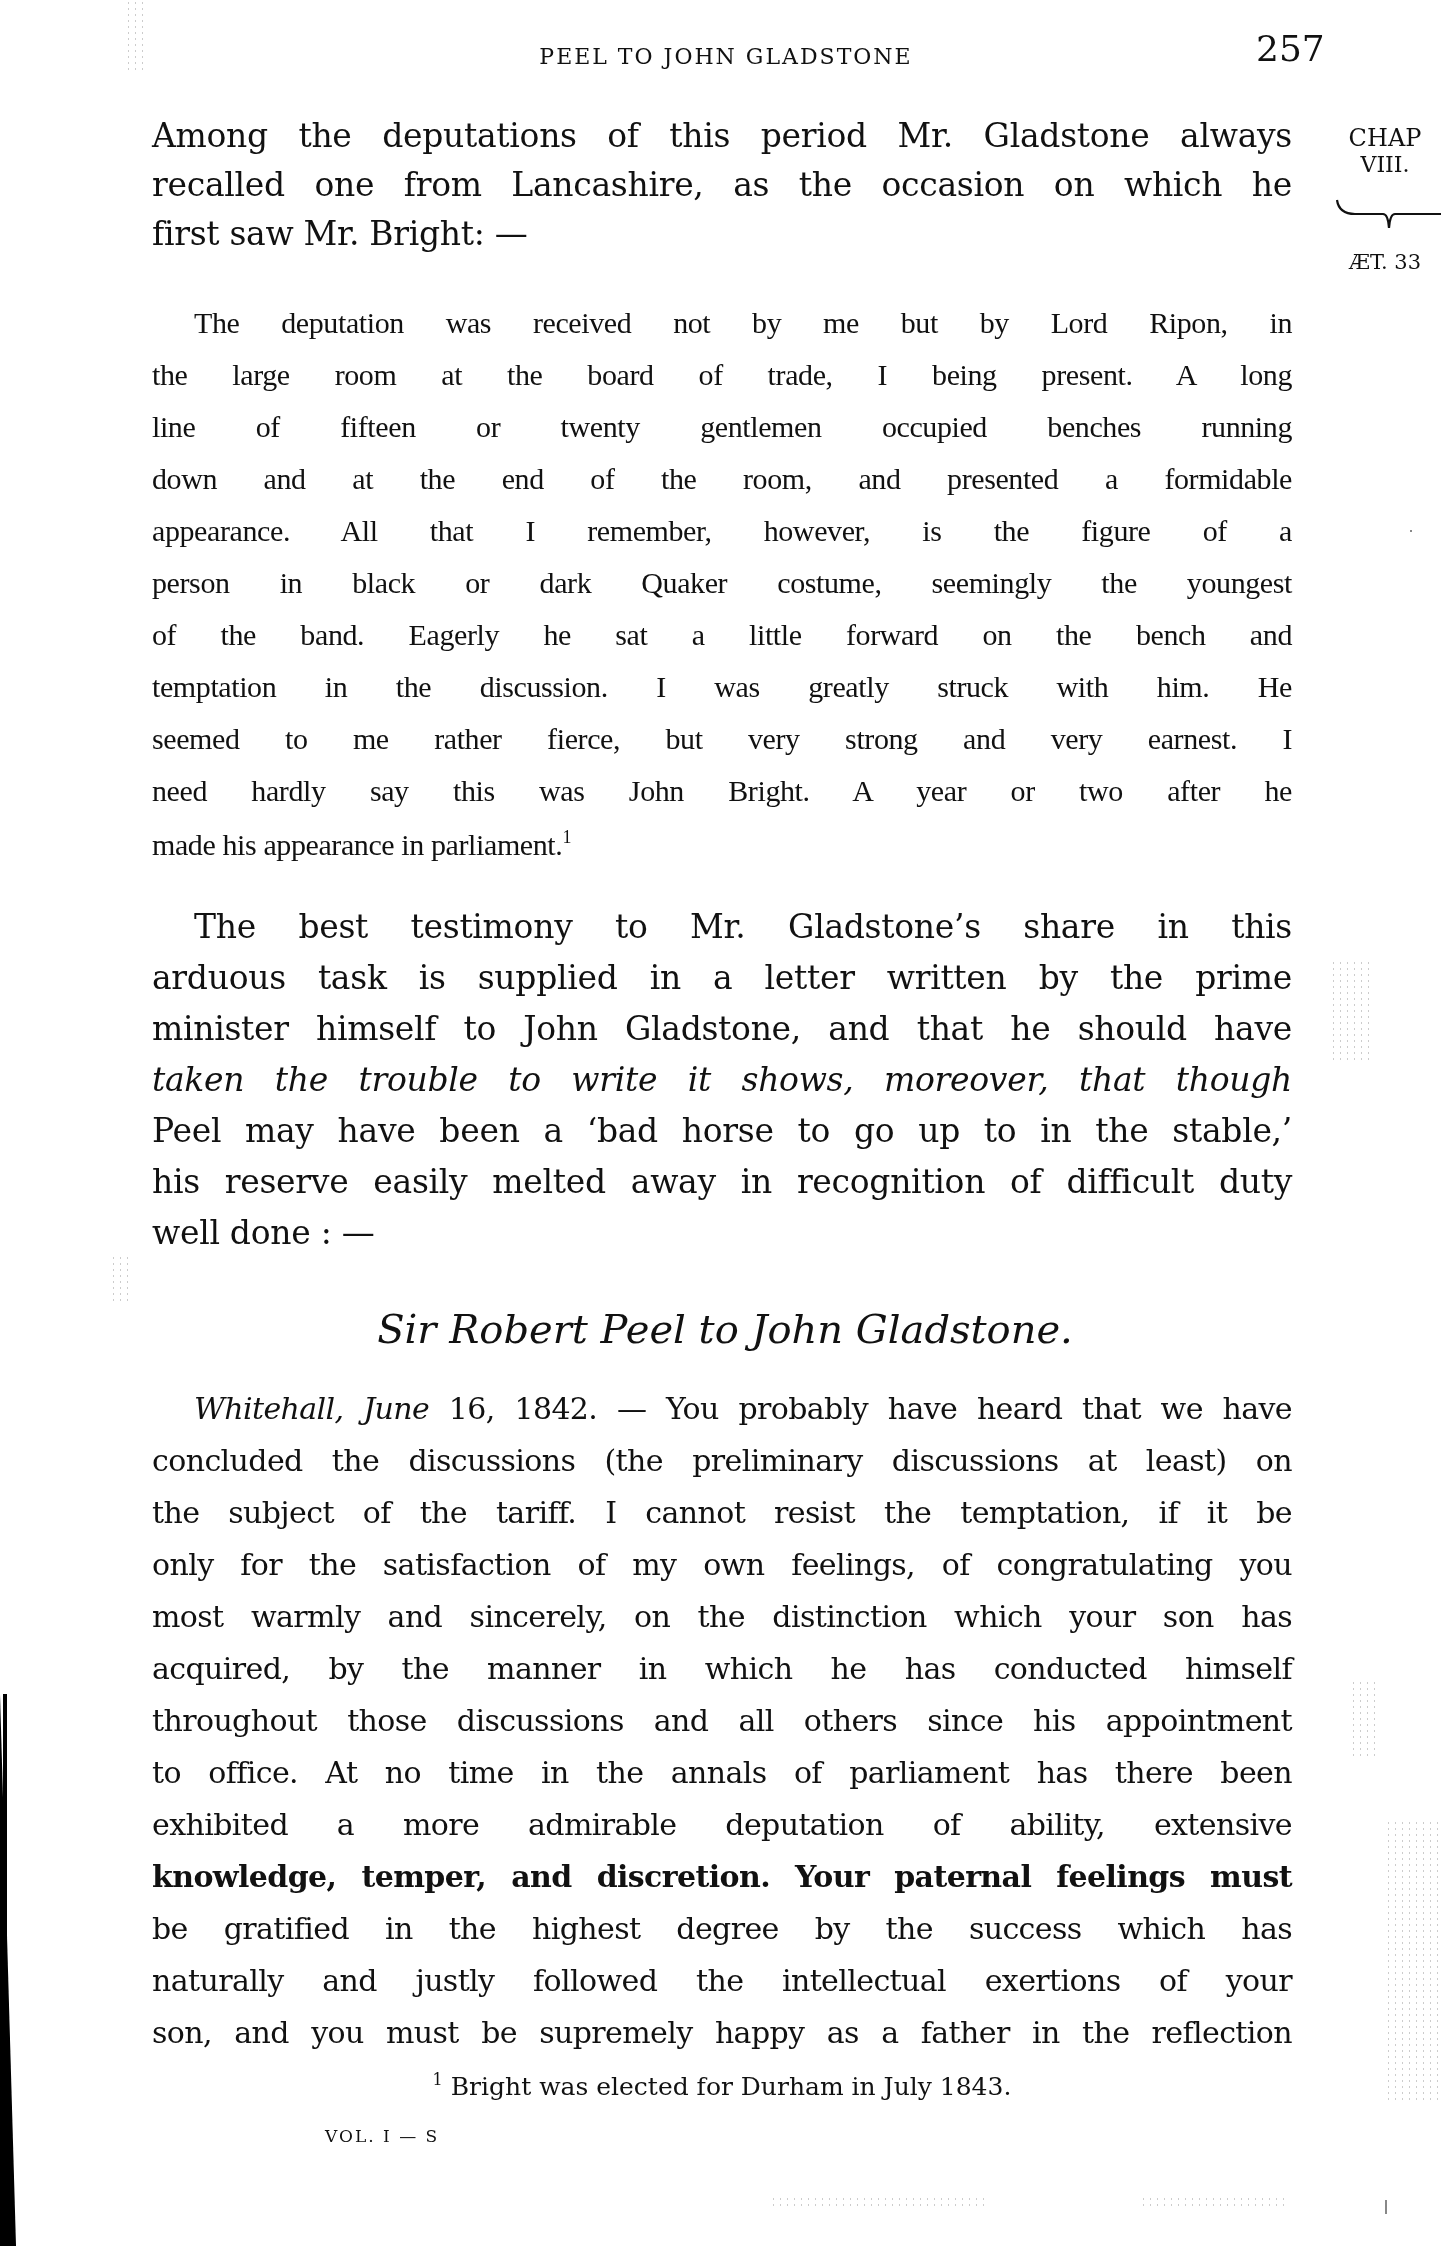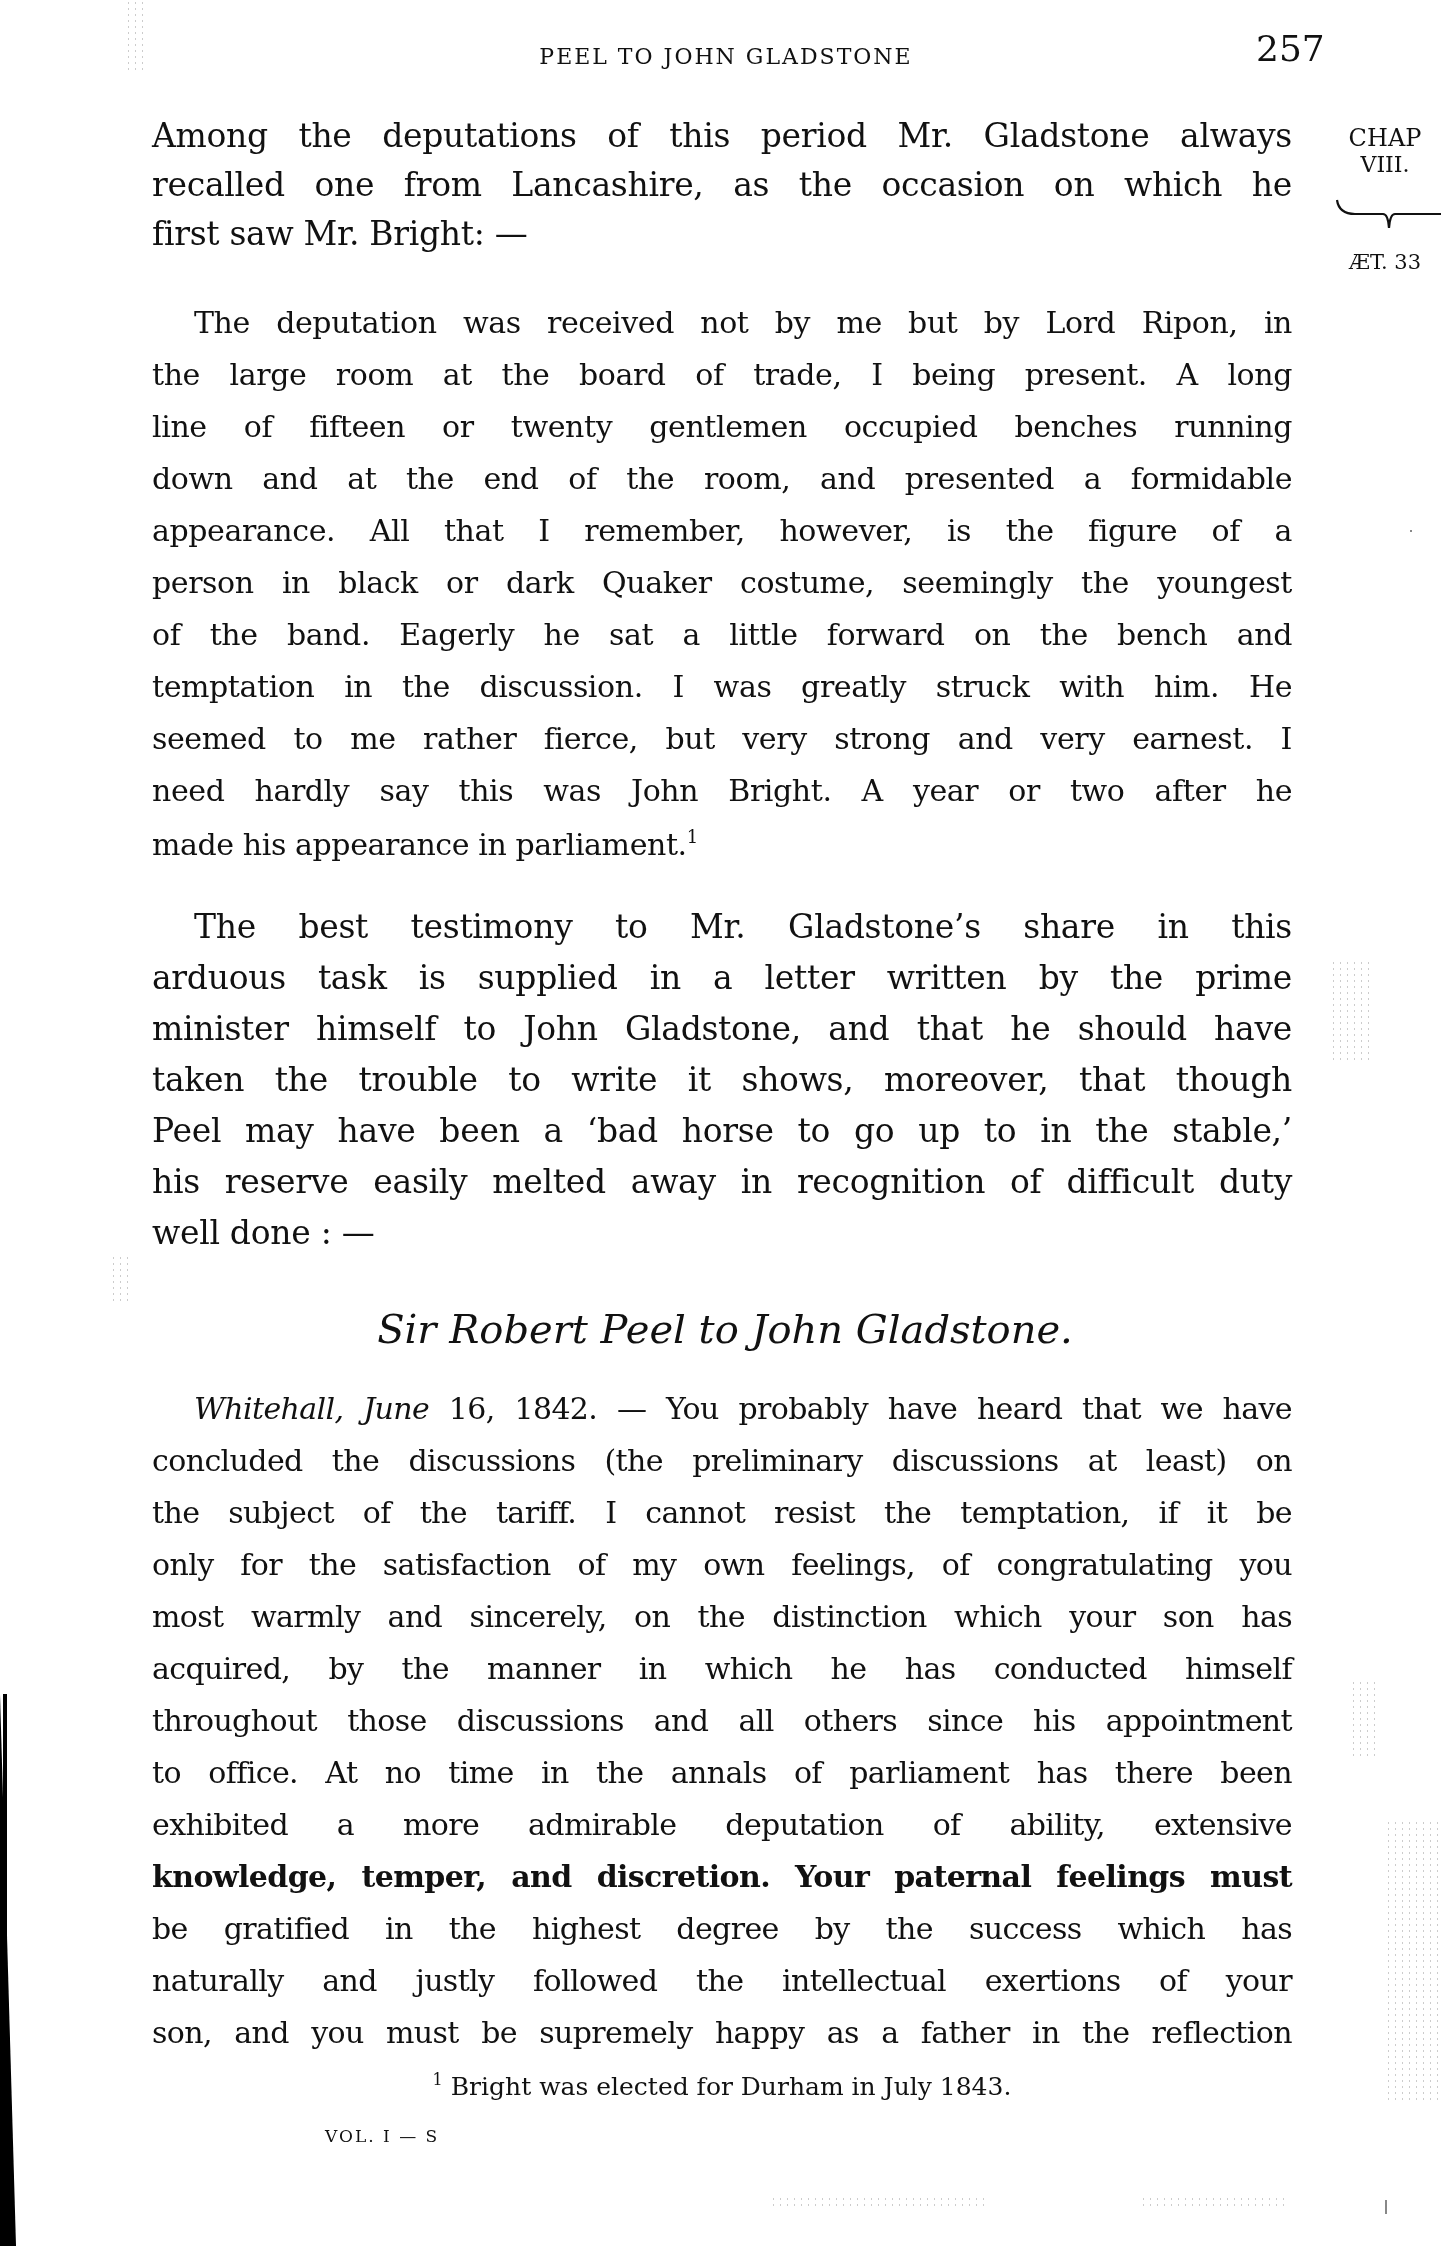--- a/index.html
+++ b/index.html
@@ -2,21 +2,21 @@
 <html><head>
 <meta charset="utf-8">
 <style>
   html, body { margin: 0; padding: 0; background: #ffffff; }
   body { width: 1445px; height: 2246px; position: relative; overflow: hidden;
          font-family: "DejaVu Serif", "Liberation Serif", serif; color: #111; }
   .ln { position: absolute; left: 152px; width: 1140px; white-space: nowrap;
         text-align: justify; text-align-last: justify; line-height: 1; }
   .ln.last { text-align-last: left; }
   .body { font-size: 33px; letter-spacing: -0.3px; }
-  .quote { font-size: 30px; letter-spacing: -0.4px; }
+  .quote { font-size: 30px; letter-spacing: -0.4px; font-family: Liberation Serif, serif; }
   .letter { font-size: 30px; letter-spacing: -0.6px; }
   .indent { text-indent: 42px; }
   .running-head { position: absolute; top: 44px; left: 0; width: 1445px; text-align: center;
                   font-size: 22px; letter-spacing: 2px; }
   .running-head .title { position: absolute; left: 466px; width: 520px; text-align: center; }
   .pageno { position: absolute; left: 1256px; top: 28px; font-size: 36px; }
   .margin { position: absolute; left: 1325px; width: 120px; text-align: center; font-size: 24px; }
   .heading { position: absolute; left: 155px; width: 1140px; text-align: center;
              font-style: italic; font-size: 40px; top: 1306px; }
   .footnote { position: absolute; left: 152px; width: 1140px; text-align: center; font-size: 25px; top: 2070px; }
@@ -59,21 +59,21 @@
   <div class="ln quote" style="top:620px;">of the band. Eagerly he sat a little forward on the bench and</div>
   <div class="ln quote" style="top:672px;">temptation in the discussion. I was greatly struck with him. He</div>
   <div class="ln quote" style="top:724px;">seemed to me rather fierce, but very strong and very earnest. I</div>
   <div class="ln quote" style="top:776px;">need hardly say this was John Bright. A year or two after he</div>
   <div class="ln quote last" style="top:828px;"><span>made his appearance in parliament.</span><span class="fnref">1</span></div>
 </div>
 
 <div class="ln body indent" style="top:910px;">The best testimony to Mr. Gladstone’s share in this</div>
 <div class="ln body" style="top:961px;">arduous task is supplied in a letter written by the prime</div>
 <div class="ln body" style="top:1012px;">minister himself to John Gladstone, and that he should have</div>
-<div class="ln body" style="top:1063px;">taken the trouble to write it shows, moreover, that though</div>
+<div class="ln body" style="top:1063px;font-style:italic;">taken the trouble to write it shows, moreover, that though</div>
 <div class="ln body" style="top:1114px;">Peel may have been a ‘bad horse to go up to in the stable,’</div>
 <div class="ln body" style="top:1165px;">his reserve easily melted away in recognition of difficult duty</div>
 <div class="ln body last" style="top:1216px;">well done : —</div>
 
 <div class="heading">Sir Robert Peel to John Gladstone.</div>
 
 <div>
   <div class="ln letter indent" style="top:1394px;"><i>Whitehall,</i> <i>June</i> <span>16, 1842. — You probably have heard that we have</span></div>
   <div class="ln letter" style="top:1446px;">concluded the discussions (the preliminary discussions at least) on</div>
   <div class="ln letter" style="top:1498px;">the subject of the tariff. I cannot resist the temptation, if it be</div>

